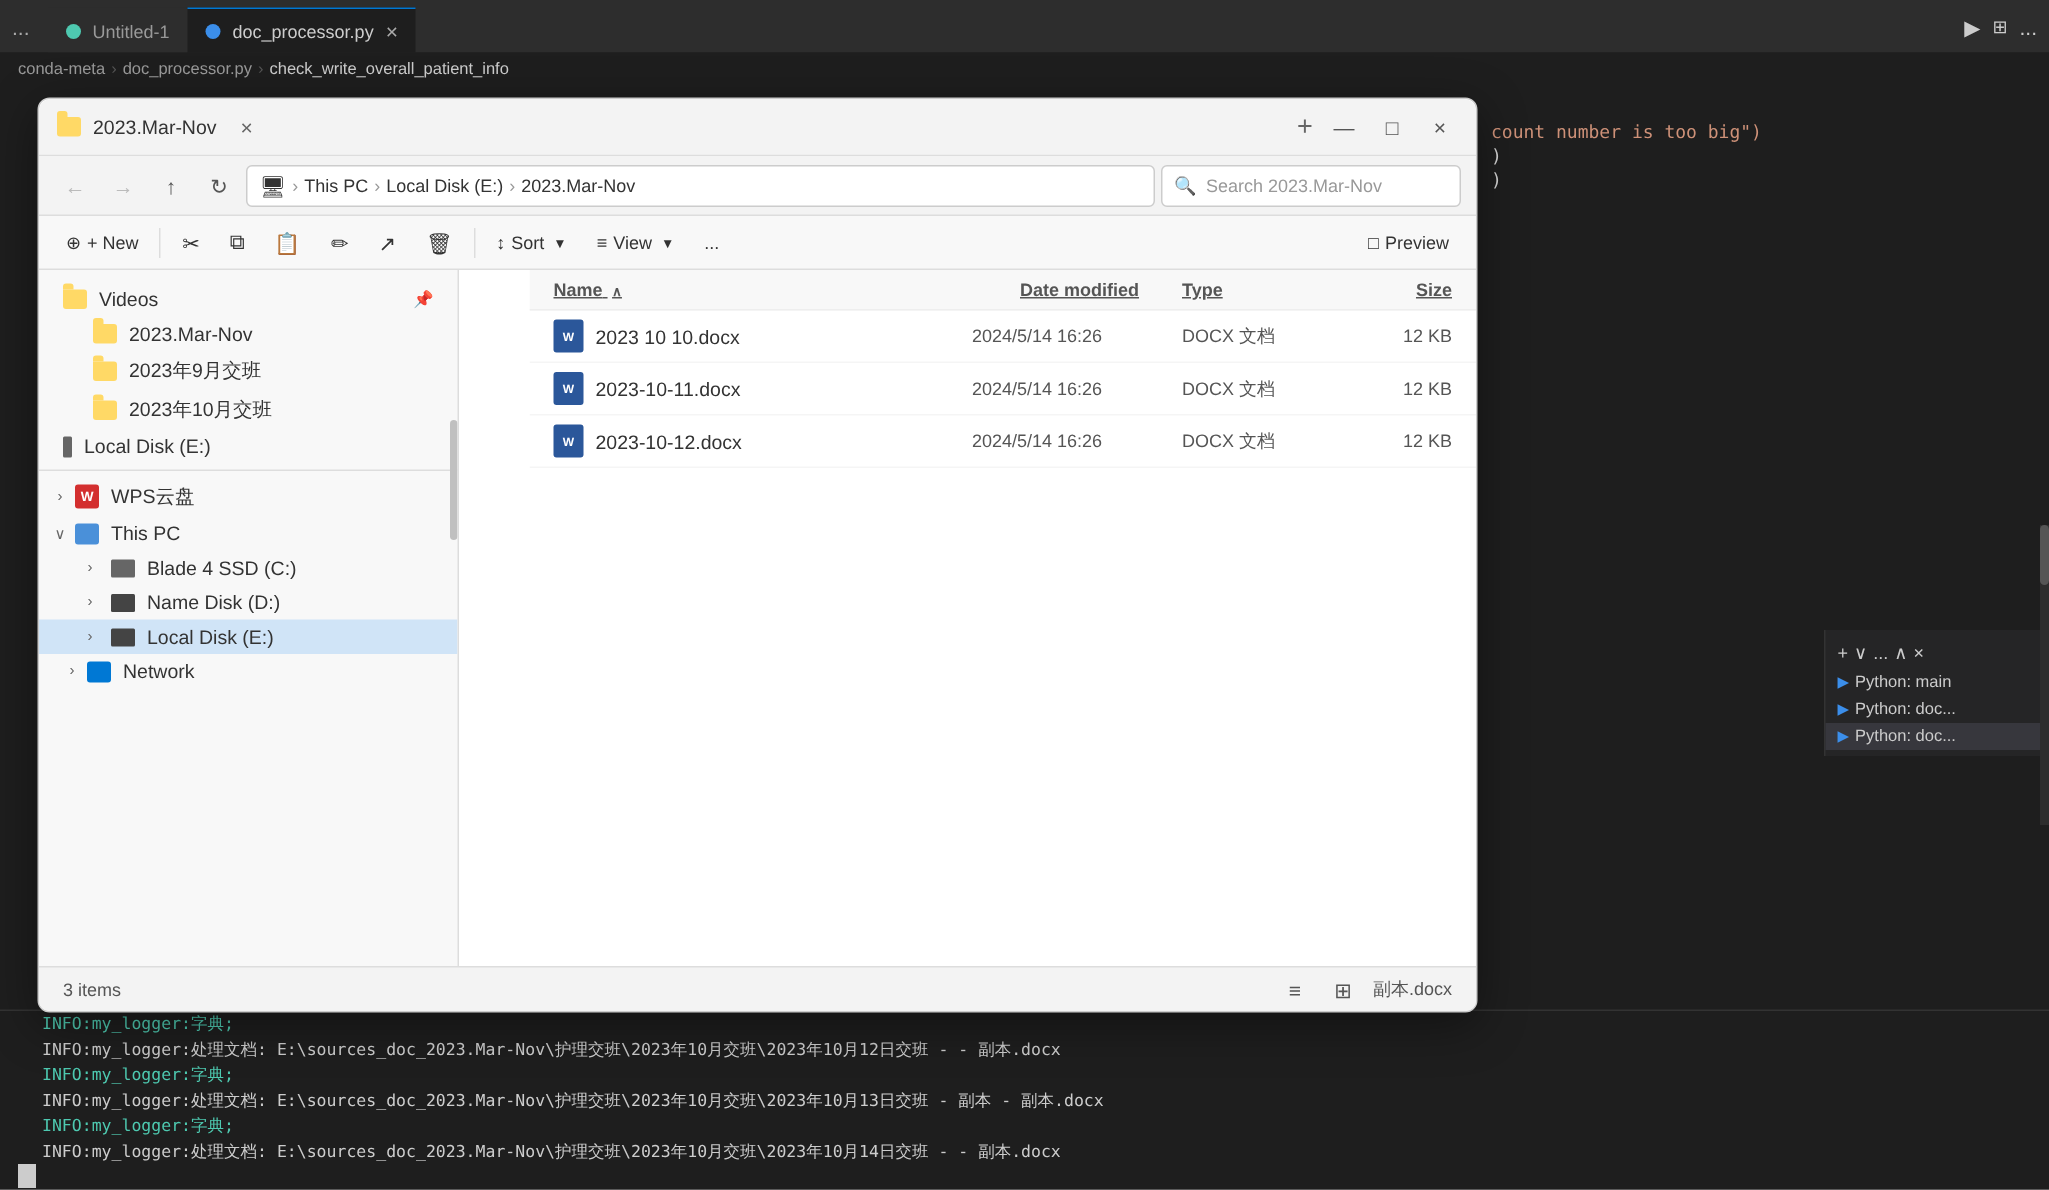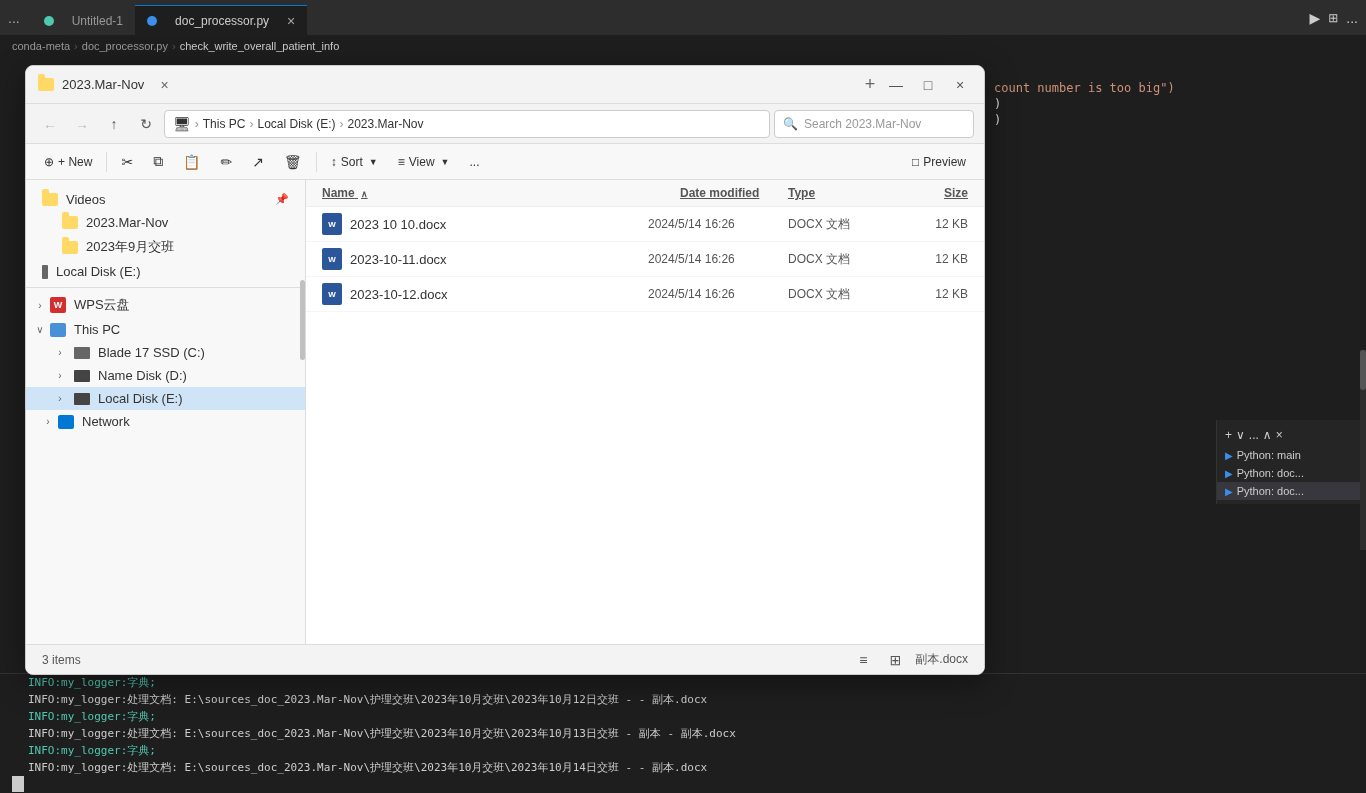--- a/index.html
+++ b/index.html
@@ -42,21 +42,21 @@
     }
     .vscode-tab {
       display: flex;
       align-items: center;
       padding: 0 12px;
       height: 30px;
       background: #2d2d2d;
       color: #999;
       font-size: 12px;
       border-top: 1px solid transparent;
-      gap: 18px;
+      gap: 8px;
       cursor: pointer;
     }
     .vscode-tab.active {
       background: #1e1e1e;
       color: #ccc;
       border-top: 1px solid #0078d4;
     }
     .tab-icon {
       width: 10px; height: 10px;
       border-radius: 50%;
@@ -243,20 +243,21 @@
     .toolbar-sep {
       width: 1px; height: 20px;
       background: #ddd; margin: 0 2px;
     }
 
     
     .explorer-content {
       display: flex;
       flex: 1;
       overflow: hidden;
+      gap: 47px;
     }
 
     
     .explorer-sidebar {
       width: 280px;
       background: #f8f8f8;
       border-right: 1px solid #ddd;
       overflow-y: auto;
       padding: 8px 0;
     }
@@ -595,20 +596,25 @@
         <div class="sidebar-folder-icon"></div>
         <span>2023.Mar-Nov</span>
       </div>
 
       <div class="sidebar-item">
         <div style="width:12px;"></div>
         <div class="sidebar-folder-icon"></div>
         <span>2023年9月交班</span>
       </div>
 
+      <div class="sidebar-item">
+        <div style="width:12px;"></div>
+        <div class="sidebar-folder-icon"></div>
+        <span>2023年10月交班</span>
+      </div>
 
       <div class="sidebar-item">
         <div style="width:6px;height:14px;background:#666;border-radius:1px;flex-shrink:0;"></div>
         <span>Local Disk (E:)</span>
       </div>
 
       <div class="sidebar-divider"></div>
 
       <div class="sidebar-section" style="padding:4px 8px;">
         <span class="sidebar-expand">›</span>
@@ -618,21 +624,21 @@
 
       <div class="sidebar-section" style="padding:4px 8px;">
         <span class="sidebar-expand">∨</span>
         <div class="pc-icon" style="background:#4a90d9;border-radius:2px;"></div>
         <span style="font-size:13px;color:#333;margin-left:4px;">This PC</span>
       </div>
 
       <div class="sidebar-item" style="padding-left:28px;">
         <span class="sidebar-expand">›</span>
         <div style="width:16px;height:12px;background:#666;border-radius:1px;flex-shrink:0;"></div>
-        <span>Blade 17 SSD (C:)</span>
+        <span>Blade 4 SSD (C:)</span>
       </div>
 
       <div class="sidebar-item" style="padding-left:28px;">
         <span class="sidebar-expand">›</span>
         <div style="width:16px;height:12px;background:#444;border-radius:1px;flex-shrink:0;"></div>
         <span>Name Disk (D:)</span>
       </div>
 
       <div class="sidebar-item active-path" style="padding-left:28px;">
         <span class="sidebar-expand">›</span>

